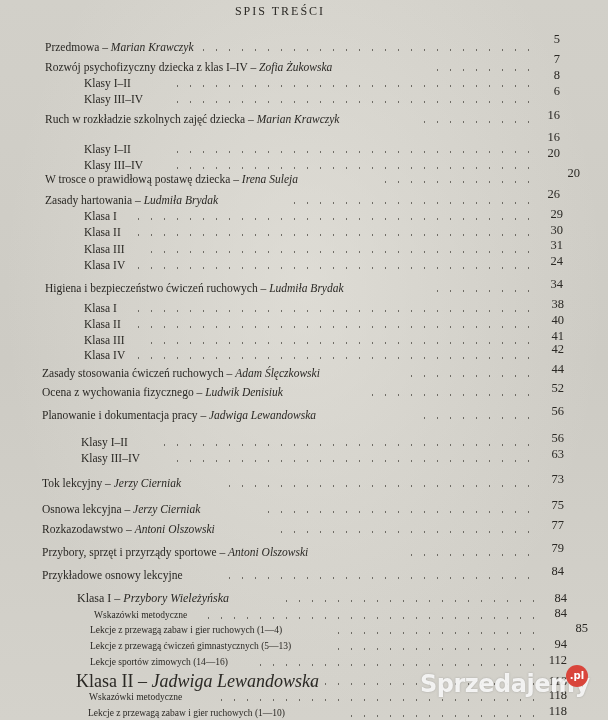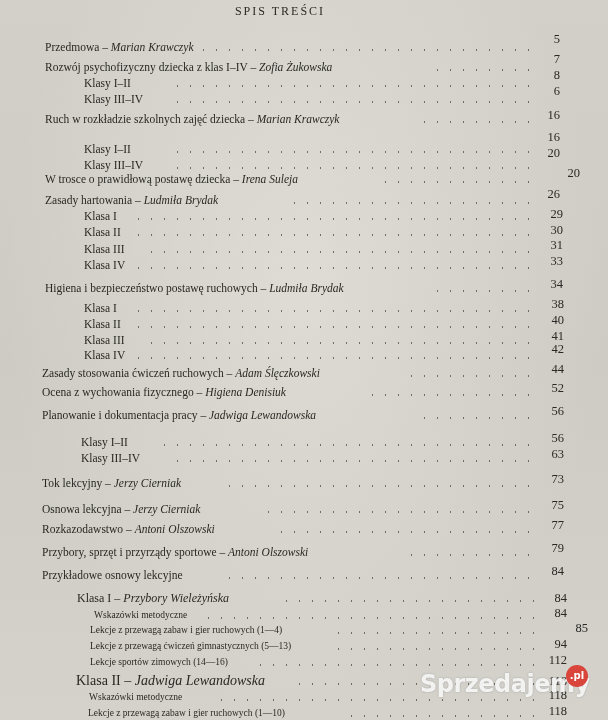--- a/index.html
+++ b/index.html
@@ -119,25 +119,25 @@
     <span class="page" style="left:523px;top:0px">30</span>
   </div>
   <div class="row" style="top:240px">
     <span class="label l1">Klasa III</span>
     <span class="dots" style="left:140px;width:395px"></span>
     <span class="page" style="left:523px;top:-2px">31</span>
   </div>
   <div class="row" style="top:256px">
     <span class="label l1">Klasa IV</span>
     <span class="dots" style="left:136px;width:399px"></span>
-    <span class="page" style="left:523px;top:-2px">33</span>
+    <span class="page" style="left:523px;top:-2px">24</span>
   </div>
 
   <div class="row" style="top:279px">
-    <span class="label l0"><span>Higiena i bezpieczeństwo postawę ruchowych</span> <span>–</span> <span class="author">Ludmiła Brydak</span></span>
+    <span class="label l0"><span>Higiena i bezpieczeństwo ćwiczeń ruchowych</span> <span>–</span> <span class="author">Ludmiła Brydak</span></span>
     <span class="dots" style="left:435px;width:100px"></span>
     <span class="page" style="left:523px;top:-2px">34</span>
   </div>
   <div class="row" style="top:299px">
     <span class="label l1">Klasa I</span>
     <span class="dots" style="left:128px;width:407px"></span>
     <span class="page" style="left:524px;top:-2px">38</span>
   </div>
   <div class="row" style="top:315px">
     <span class="label l1">Klasa II</span>
@@ -154,21 +154,21 @@
     <span class="dots" style="left:136px;width:399px"></span>
     <span class="page" style="left:524px;top:-4px">42</span>
   </div>
 
   <div class="row" style="top:364px">
     <span class="label l0" style="left:42px"><span>Zasady stosowania ćwiczeń ruchowych</span> <span>–</span> <span class="author">Adam Ślęczkowski</span></span>
     <span class="dots" style="left:405px;width:130px"></span>
     <span class="page" style="left:524px;top:-2px">44</span>
   </div>
   <div class="row" style="top:383px">
-    <span class="label l0" style="left:42px"><span>Ocena z wychowania fizycznego</span> <span>–</span> <span class="author">Higiena Denisiuk</span></span>
+    <span class="label l0" style="left:42px"><span>Ocena z wychowania fizycznego</span> <span>–</span> <span class="author">Ludwik Denisiuk</span></span>
     <span class="dots" style="left:370px;width:165px"></span>
     <span class="page" style="left:524px;top:-2px">52</span>
   </div>
   <div class="row" style="top:406px">
     <span class="label l0" style="left:42px"><span>Planowanie i dokumentacja pracy</span> <span>–</span> <span class="author">Jadwiga Lewandowska</span></span>
     <span class="dots" style="left:412px;width:123px"></span>
     <span class="page" style="left:524px;top:-2px">56</span>
   </div>
   <div class="row" style="top:433px">
     <span class="label l1b" style="left:81px">Klasy I–II</span>
@@ -227,21 +227,21 @@
     <span class="dots" style="left:335px;width:205px"></span>
     <span class="page" style="left:527px;top:0px">94</span>
   </div>
   <div class="row small" style="top:653px">
     <span class="label" style="left:90px">Lekcje sportów zimowych (14—16)</span>
     <span class="dots" style="left:255px;width:285px"></span>
     <span class="page" style="left:527px;top:0px">112</span>
   </div>
 
   <div class="row" style="top:672px">
-    <span class="label" style="left:76px;font-size:14px"><span>Klasa II</span> <span>–</span> <span class="author">Jadwiga Lewandowska</span></span>
+    <span class="label" style="left:76px;font-size:18px"><span>Klasa II</span> <span>–</span> <span class="author">Jadwiga Lewandowska</span></span>
     <span class="dots" style="left:290px;width:250px"></span>
     <span class="page" style="left:527px;top:2px">118</span>
   </div>
   <div class="row small" style="top:688px">
     <span class="label" style="left:89px">Wskazówki metodyczne</span>
     <span class="dots" style="left:210px;width:330px"></span>
     <span class="page" style="left:527px;top:0px">118</span>
   </div>
   <div class="row small" style="top:704px">
     <span class="label" style="left:88px">Lekcje z przewagą zabaw i gier ruchowych (1—10)</span>

